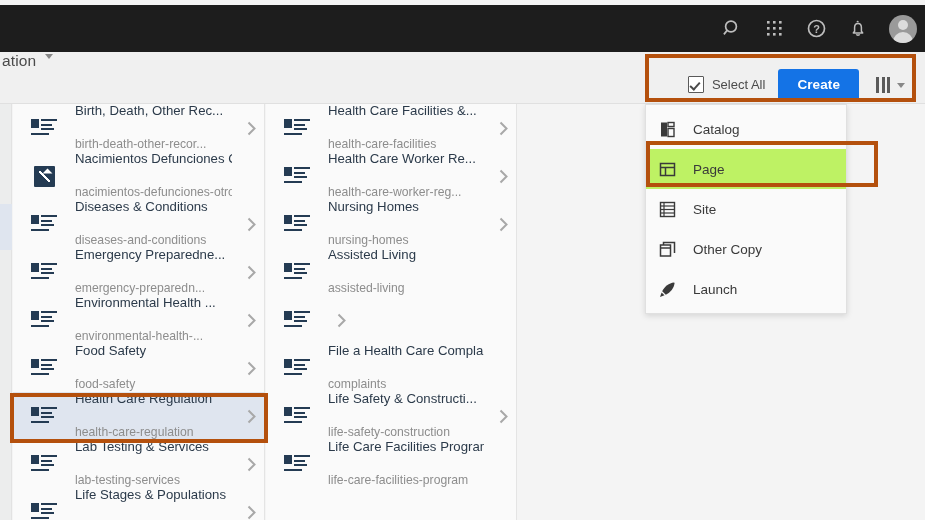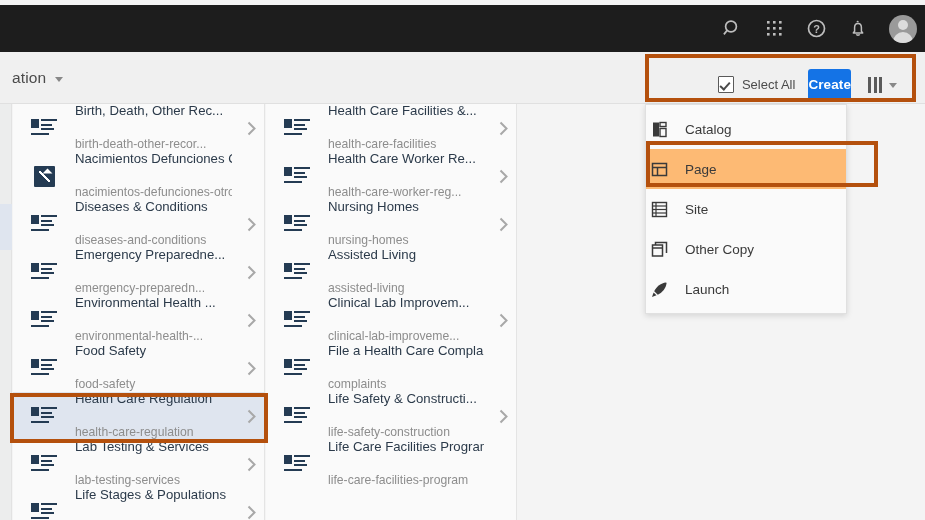--- a/index.html
+++ b/index.html
@@ -52,35 +52,35 @@
 
   
   .actionbar {
     position: absolute;
     left: 0; top: 52px; width: 925px; height: 52px;
     background: #f0f0f0;
     border-bottom: 1px solid #e0e0e0;
   }
   .breadcrumb {
     position: absolute; left: 0; top: 0; height: 52px;
-    display: flex; align-items: center; gap: 9px;
-    padding-left: 12px;
+    display: flex; gap: 9px;
+    padding-left: 2px;
   }
   .breadcrumb-label {
     font-size: 15.5px; color: #4b4b4b; letter-spacing: .1px;
   }
   .caret-down {
     width: 0; height: 0;
     border-left: 4.5px solid transparent;
     border-right: 4.5px solid transparent;
     border-top: 5px solid #888;
     margin-top: 2px;
   }
   .actions-right {
-    position: absolute; right: 18px; top: 0; height: 65px;
+    position: absolute; right: 10px; top: 0; height: 65px;
     display: flex; align-items: center; gap: 0;
   }
   .select-all {
     display: flex; align-items: center; gap: 8px;
     padding: 0 13px; height: 34px; cursor: pointer;
   }
   .select-all-label { font-size: 13px; color: #4b4b4b; }
   .checkbox-icon {
     width: 16px; height: 17px;
     border: 1.8px solid #5a5a5a;
@@ -92,21 +92,21 @@
     position: absolute; left: 3px; top: 2.5px;
     width: 4px; height: 8px;
     border: solid #4a4a4a; border-width: 0 2px 2px 0;
     transform: rotate(42deg);
   }
   .create-btn {
     background: #1473e6; color: #fff;
     border: none; border-radius: 3px;
     font-family: "Liberation Sans", sans-serif;
     font-size: 13.5px; font-weight: bold;
-    padding: 0 0; height: 32px;
+    padding: 0 19px; height: 32px;
     cursor: pointer; letter-spacing: .1px;
   }
   .view-toggle {
     display: flex; align-items: center; gap: 7px;
     padding: 0 10px 0 17px; height: 34px; cursor: pointer;
   }
   .cols-icon { display: flex; gap: 2.5px; align-items: center; }
   .cols-icon i {
     display: block; width: 3px; height: 16px; background: #5a5a5a;
   }
@@ -220,24 +220,24 @@
     position: absolute;
     left: 645px; top: 104px; width: 202px;
     background: #fafafa;
     border: 1px solid #e0e0e0;
     box-shadow: 0 2px 6px rgba(0,0,0,.13);
     z-index: 30;
     padding: 4px 0;
   }
   .menu-item {
     display: flex; align-items: center;
-    height: 40px; padding-left: 4px; gap: 17px;
+    height: 40px; padding-left: 12px; gap: 17px;
     cursor: pointer;
   }
-  .menu-item.selected { background: #fdba74; }
+  .menu-item.selected { background: #bef264; }
   .menu-label { font-size: 13.5px; color: #3a3a3a; }
   .mi-ico {
     width: 18px; height: 18px; min-width: 18px;
     display: flex; align-items: center; justify-content: center;
     color: #3a3a3a;
   }
   .mi-ico svg { display: block; }
 </style>
 </head>
 <body>
@@ -581,24 +581,20 @@
         <div class="row">
           <span class="row-icon">
             <span class="ic-page">
               <span class="blk"></span>
               <span class="ln l1"></span>
               <span class="ln l2"></span>
               <span class="ln l3"></span>
               <span class="ln l4"></span>
             </span>
           </span>
-          <div class="row-body">
-            <div class="row-title">Clinical Lab Improvem...</div>
-            <div class="row-sub">clinical-lab-improveme...</div>
-          </div>
           <span class="chev">
             <svg width="9" height="15" viewBox="0 0 9 15">
               <polyline points="1.5,1.5 7.5,7.5 1.5,13.5" fill="none" stroke="currentColor" stroke-width="2"></polyline>
             </svg>
           </span>
         </div>
         <div class="row">
           <span class="row-icon">
             <span class="ic-page">
               <span class="blk"></span>

